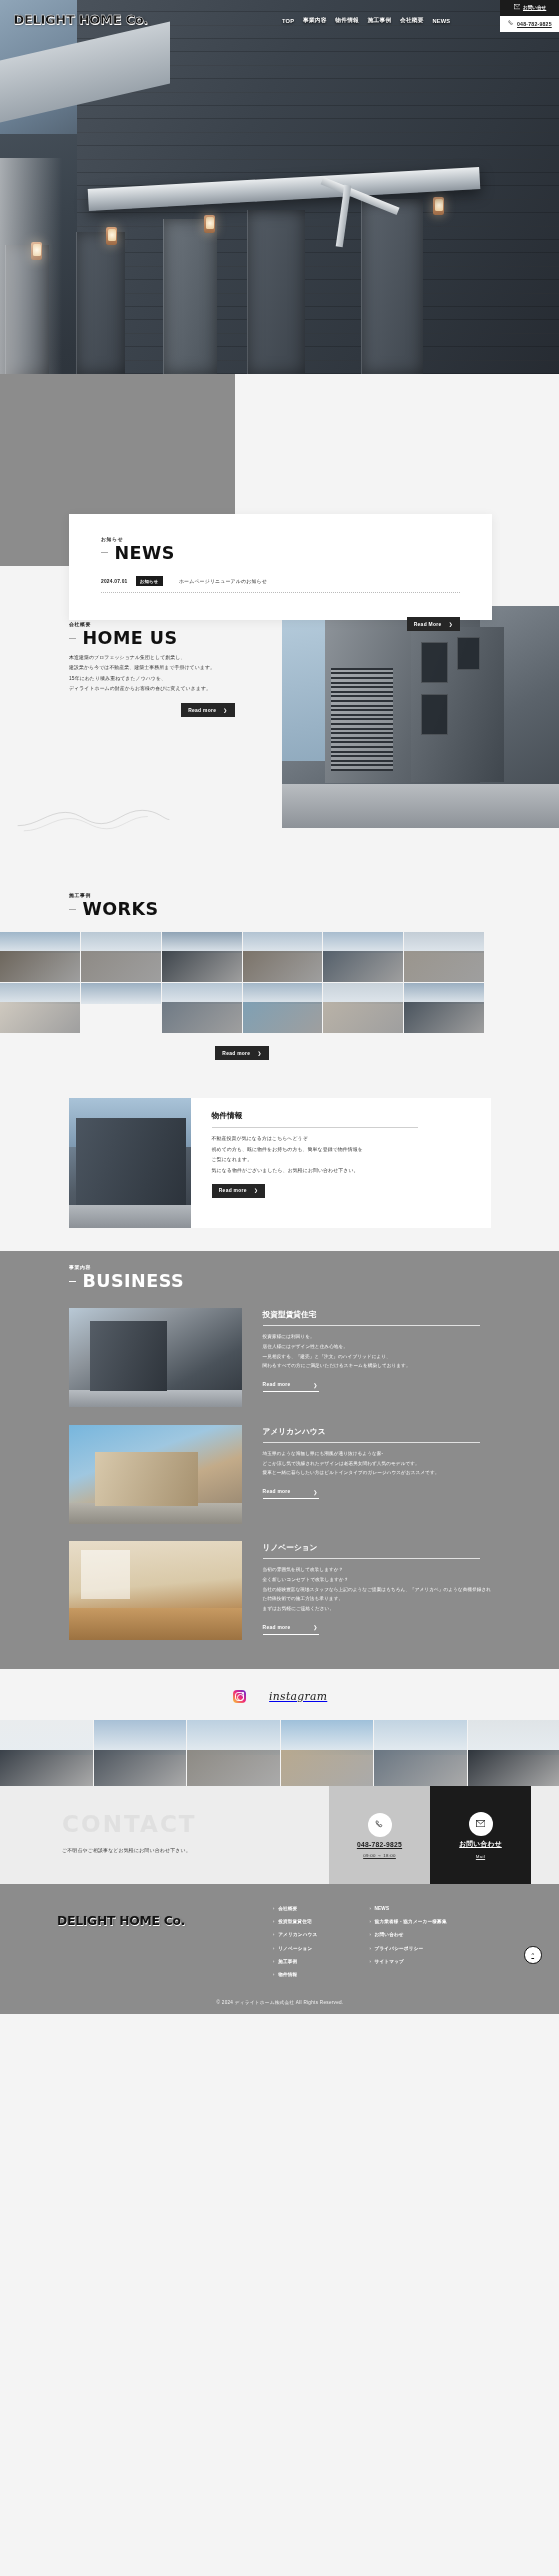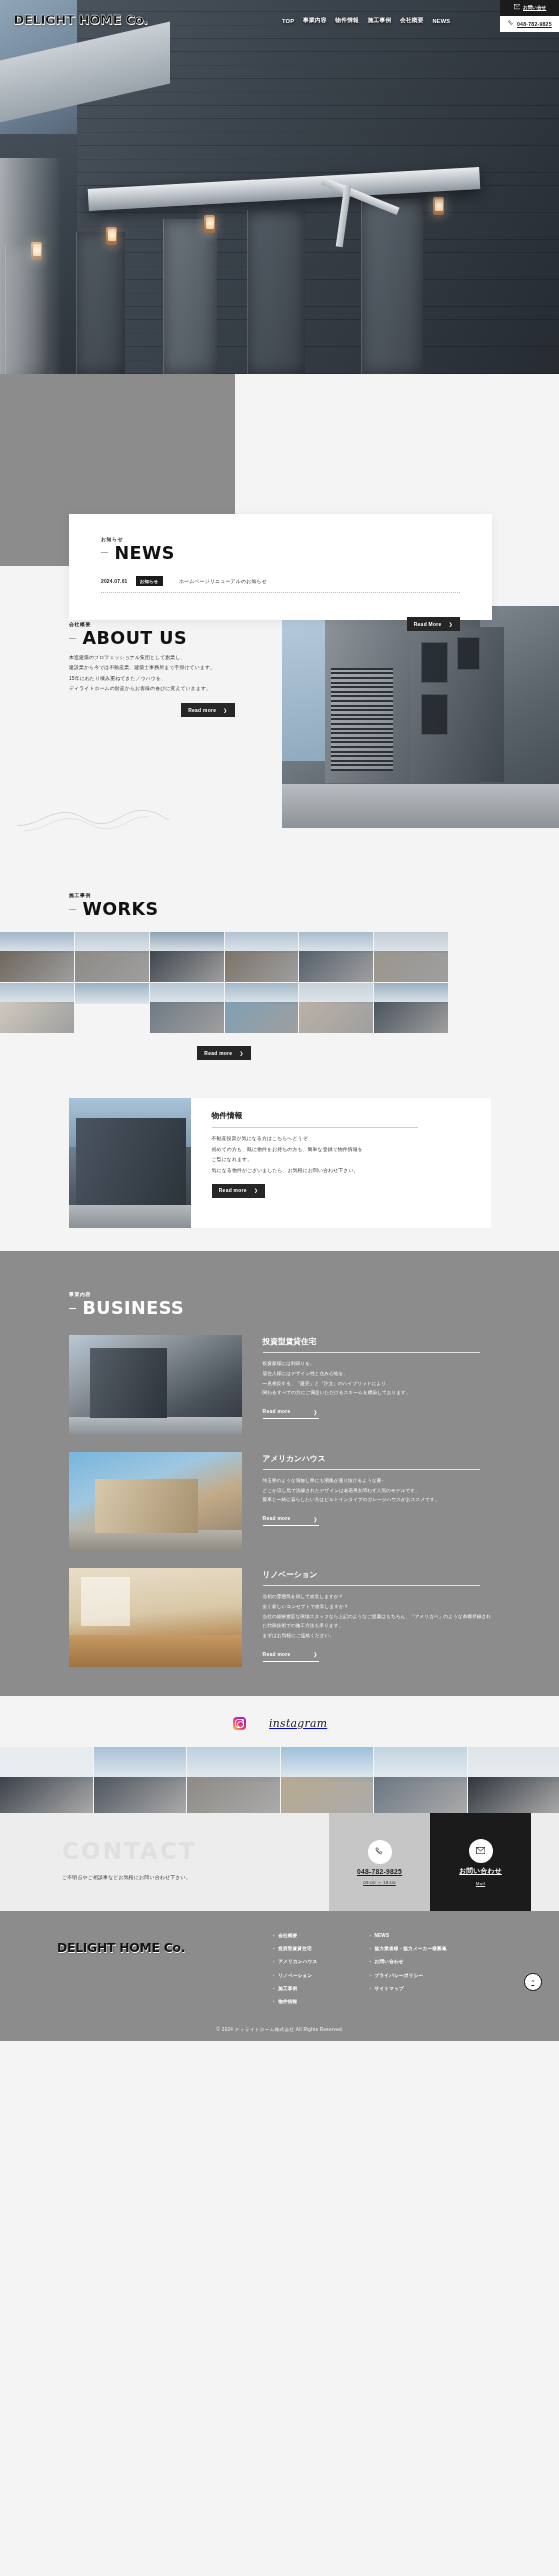--- a/index.html
+++ b/index.html
@@ -100,21 +100,21 @@
   .ai-win { position:absolute; background:rgba(30,36,42,.85); border:0.5px solid rgba(255,255,255,.18); }
   .ai-ground { position:absolute; left:0; bottom:0; width:100%; height:44px;
     background:linear-gradient(180deg,#b9bdc1,#8d9298); }
   .about-body { position:absolute; left:69px; top:25px; width:216px; }
   .about-h { font-size:7.7px; font-weight:700; line-height:1.9; color:#111; margin-top:13.4px; letter-spacing:0.1px; }
   .about-p { font-size:4.9px; line-height:2.15; color:#333; margin-top:5.2px; letter-spacing:0.1px; }
   .about-btn { margin-top:8.2px; margin-left:112px; }
   .squiggle { position:absolute; left:15.5px; top:201px; width:155px; height:41px; }
 
   
-  .works { position:relative; width:448px; background:#f4f4f4; padding:23px 0 20.6px; }
+  .works { position:relative; width:484px; background:#f4f4f4; padding:23px 0 20.6px; }
   .works-head { margin-left:69px; }
   .gallery { display:grid; grid-template-columns:repeat(6,1fr); gap:1px; margin-top:13.4px; }
   .gc { height:50px; position:relative; overflow:hidden; }
   .gc .sky { position:absolute; left:0; top:0; width:100%; height:42%; }
   .gc .bd  { position:absolute; left:0; bottom:0; width:100%; height:62%; }
   .works-btn-wrap { text-align:center; margin-top:13.4px; }
 
   
   .prop { position:relative; width:560px; height:170px; background:#f4f4f4; padding-top:16.5px; }
   .prop-inner { display:flex; gap:0; margin:0 69px; background:#fff; }
@@ -125,21 +125,21 @@
   .prop-img .pbd { position:absolute; left:7.2px; top:20.6px; right:5.2px; bottom:23px;
     background:linear-gradient(110deg,#4b5560,#2c333b); }
   .prop-img .pgr { position:absolute; left:0; bottom:0; width:100%; height:23px;
     background:linear-gradient(180deg,#b3b8bd,#8c9197); }
   .prop-txt { padding:13.4px 0 0 20.6px; }
   .prop-h { font-size:7.7px; font-weight:700; color:#111; padding-bottom:5.7px;
     border-bottom:0.5px solid #cfcfcf; width:206px; }
   .prop-p { font-size:4.9px; line-height:2.15; color:#333; margin-top:6.7px; letter-spacing:0.1px; }
 
   
-  .biz { width:560px; background:#8c8c8c; padding:40px 0 29px; }
+  .biz { width:560px; background:#8c8c8c; padding:13px 0 29px; }
   .biz-head { margin-left:69px; }
   .biz-head .eyebrow, .biz-head .sec-title { color:#fff; }
   .biz-head .sec-title::before { background:#fff; }
   .biz-item { display:flex; margin:17.5px 69px 0 69px; align-items:flex-start; }
   .biz-img { width:173px; height:99px; flex:none; position:relative; overflow:hidden; }
   .biz-txt { padding-left:20.6px; padding-top:2.1px; color:#fff; }
   .biz-h { font-size:7.7px; font-weight:700; padding-bottom:5.2px; border-bottom:0.5px solid rgba(255,255,255,.75); width:217px; }
   .biz-p { font-size:4.6px; line-height:2.1; margin-top:6.2px; letter-spacing:0.1px; }
   .btn-ghost { display:inline-flex; align-items:center; justify-content:space-between;
     border-bottom:0.5px solid #fff; color:#fff; font-size:4.9px; font-weight:700; letter-spacing:0.3px;
@@ -272,21 +272,21 @@
       <div class="ai-bld2"></div>
       <div class="ai-stair"></div>
       <div class="ai-win" style="left:139px; top:36px;  width:27px; height:41px;"></div>
       <div class="ai-win" style="left:139px; top:88px; width:27px; height:41px;"></div>
       <div class="ai-win" style="left:175px; top:31px;  width:23px; height:33px;"></div>
       <div class="ai-ground"></div>
     </div>
     <div class="about-body">
       <div class="eyebrow">会社概要</div>
       <h2 class="sec-title">
-        <span>ABOUT US</span>
+        <span>HOME US</span>
       </h2>
       <p class="about-p" style="white-space:pre-line">木造建築のプロフェッショナル集団として創業し、
 建設業から今では不動産業、建築士事務所まで手掛けています。
 15年にわたり積み重ねてきたノウハウを、
 ディライトホームの財産からお客様の喜びに変えていきます。</p>
       <a href="#" class="btn about-btn">
         <span>Read more</span>
         <span class="arw">❯</span>
       </a>
     </div>

